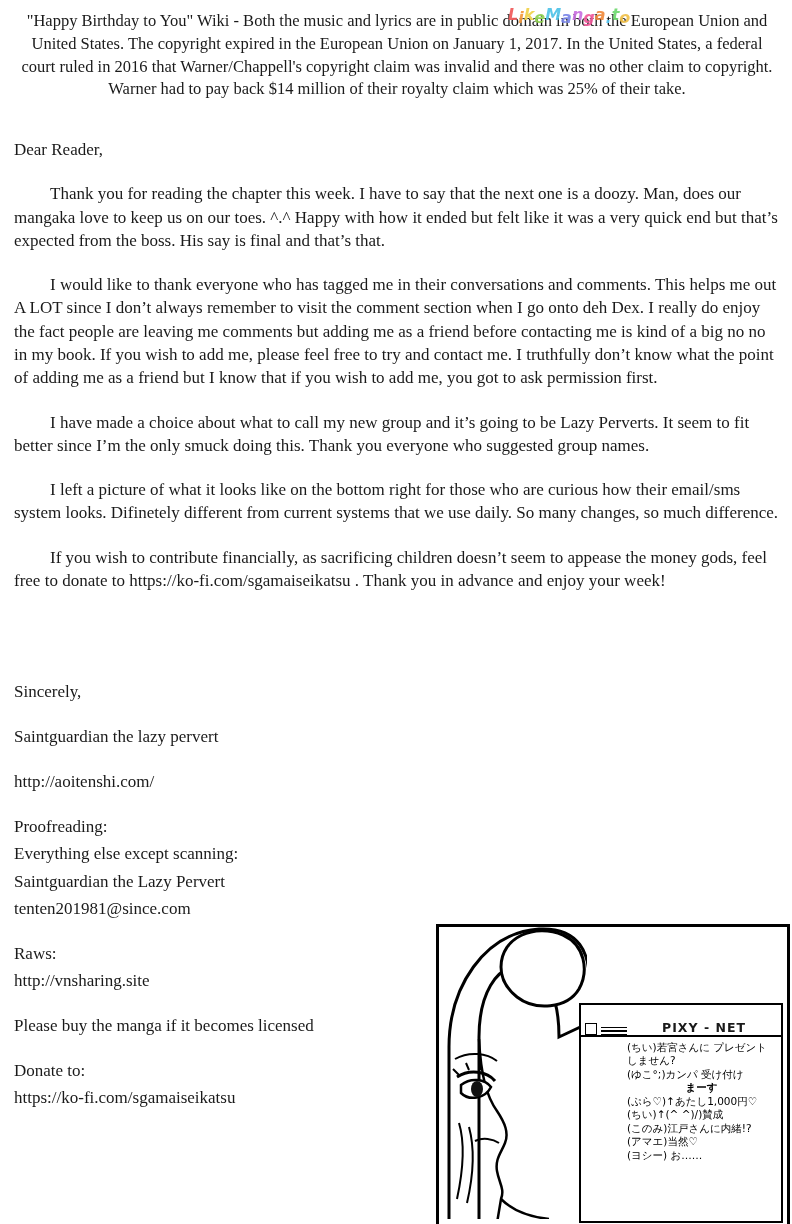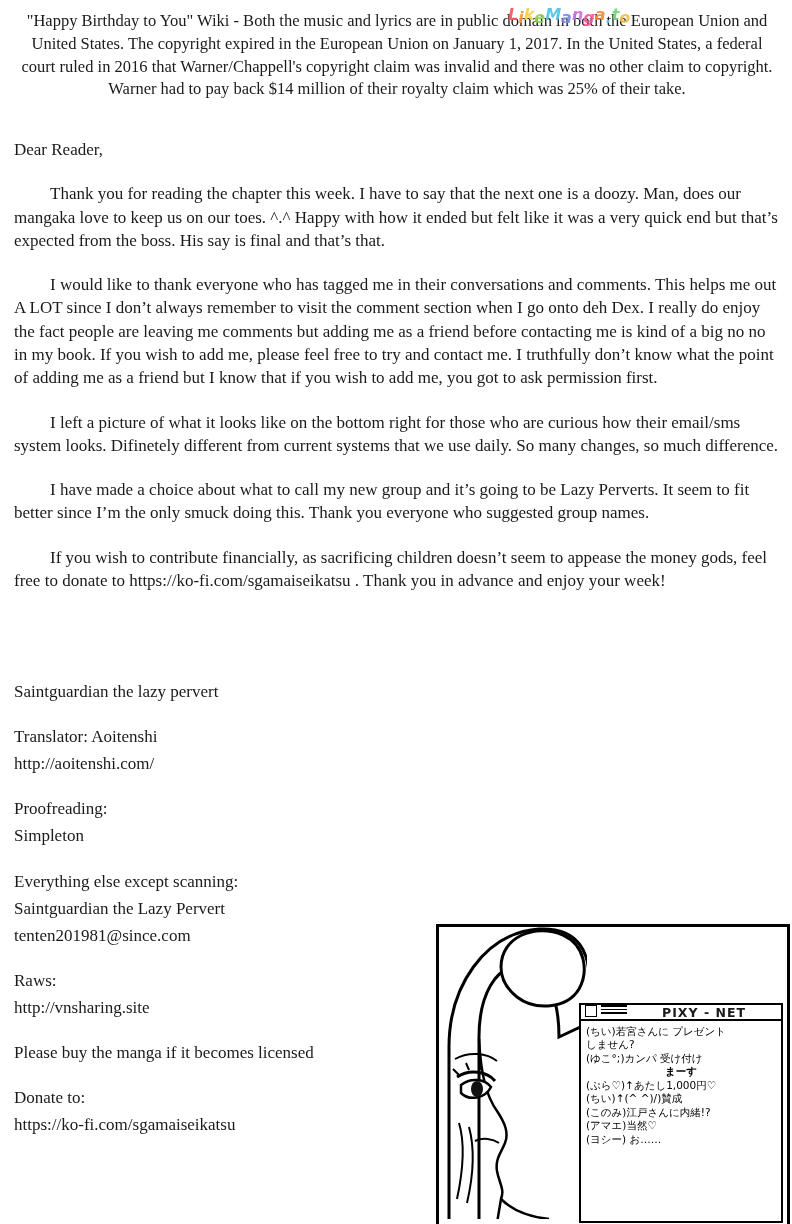--- a/index.html
+++ b/index.html
@@ -105,24 +105,24 @@
     position: absolute;
     left: 140px;
     top: 76px;
     width: 204px;
     height: 220px;
     border: 2px solid #000;
     background: #fff;
     box-sizing: border-box;
   }
   .screen-titlebar {
-    height: 16px;
+    height: 32px;
     border-bottom: 2px solid #000;
     display: flex;
-    align-items: flex-start;
+    align-items: flex-end;
     padding: 0 4px;
     box-sizing: border-box;
     position: relative;
   }
   .screen-sq {
     width: 10px; height: 10px;
     border: 1.5px solid #000;
     margin-right: 4px;
     flex: none;
   }
@@ -146,50 +146,50 @@
     font-weight: bold;
     flex: 1;
     text-align: center;
   }
   .screen-body {
     padding: 4px 5px 0 5px;
     font-family: "DejaVu Sans", sans-serif;
     font-size: 10.5px;
     line-height: 1.28;
     color: #000;
+    margin-left: 41px;
   }
   .screen-body .ln { white-space: nowrap; }
   .screen-body .ctr { text-align: center; font-weight: bold; }
 </style>
 </head>
 <body>
 
 <div class="page">
 
   <div class="watermark" id="watermark"><span style="color: rgb(240, 90, 90); transform: translateY(-1px);">L</span><span style="color: rgb(245, 155, 60); transform: translateY(2px);">i</span><span style="color: rgb(240, 210, 74); transform: translateY(-1px);">k</span><span style="color: rgb(143, 209, 79); transform: translateY(2px);">e</span><span style="color: rgb(79, 195, 232); transform: translateY(-1px);">M</span><span style="color: rgb(122, 134, 232); transform: translateY(2px);">a</span><span style="color: rgb(201, 111, 224); transform: translateY(-1px);">n</span><span style="color: rgb(240, 90, 155); transform: translateY(2px);">g</span><span style="color: rgb(240, 138, 60); transform: translateY(-1px);">a</span><span style="color: rgb(90, 200, 245); transform: translateY(2px);">.</span><span style="color: rgb(111, 216, 111); transform: translateY(-1px);">t</span><span style="color: rgb(240, 192, 74); transform: translateY(2px);">o</span></div>
 
   <div class="header-note">"Happy Birthday to You" Wiki - Both the music and lyrics are in public domain in both the European Union and United States. The copyright expired in the European Union on January 1, 2017. In the United States, a federal court ruled in 2016 that Warner/Chappell's copyright claim was invalid and there was no other claim to copyright.  Warner had to pay back $14 million of their royalty claim which was 25% of their take.</div>
 
   <div class="letter">
     <p>Dear Reader,</p>
     <p class="indent">Thank you for reading the chapter this week.  I have to say that the next one is a doozy.  Man, does our mangaka love to keep us on our toes. ^.^  Happy with how it ended but felt like it was a very quick end but that’s expected from the boss.  His say is final and that’s that.</p>
     <p class="indent">I would like to thank everyone who has tagged me in their conversations and comments.  This helps me out A LOT since I don’t always remember to visit the comment section when I go onto deh Dex.  I really do enjoy the fact people are leaving me comments but adding me as a friend before contacting me is kind of a big no no in my book.  If you wish to add me, please feel free to try and contact me.  I truthfully don’t know what the point of adding me as a friend but I know that if you wish to add me, you got to ask permission first.</p>
+    <p class="indent">I have made a choice about what to call my new group and it’s going to be Lazy Perverts.  It seem to fit better since I’m the only smuck doing this.  Thank you everyone who suggested group names.</p>
     <p class="indent">I left a picture of what it looks like on the bottom right for those who are curious how their email/sms system looks.  Difinetely different from current systems that we use daily.  So many changes, so much difference.</p>
-    <p class="indent">I have made a choice about what to call my new group and it’s going to be Lazy Perverts.  It seem to fit better since I’m the only smuck doing this.  Thank you everyone who suggested group names.</p>
     <p class="indent">If you wish to contribute financially, as sacrificing children doesn’t seem to appease the money gods, feel free to donate to https://ko-fi.com/sgamaiseikatsu . Thank you in advance and enjoy your week!</p>
   </div>
 
   <div class="sig-block">
+    <p>Sincerely,</p>
     <p>Saintguardian the lazy pervert</p>
 
-    <p class="group">Translator: Aoitenshi</p>
     <p class="grouplast sub">http://aoitenshi.com/</p>
 
     <p class="group">Proofreading:</p>
-    <p class="grouplast">Simpleton</p>
 
     <p class="group">Everything else except scanning:</p>
     <p class="group">Saintguardian the Lazy Pervert</p>
     <p class="grouplast sub">tenten201981@since.com</p>
 
     <p class="group">Raws:</p>
     <p class="grouplast">http://vnsharing.site</p>
 
     <p>Please buy the manga if it becomes licensed</p>
 

